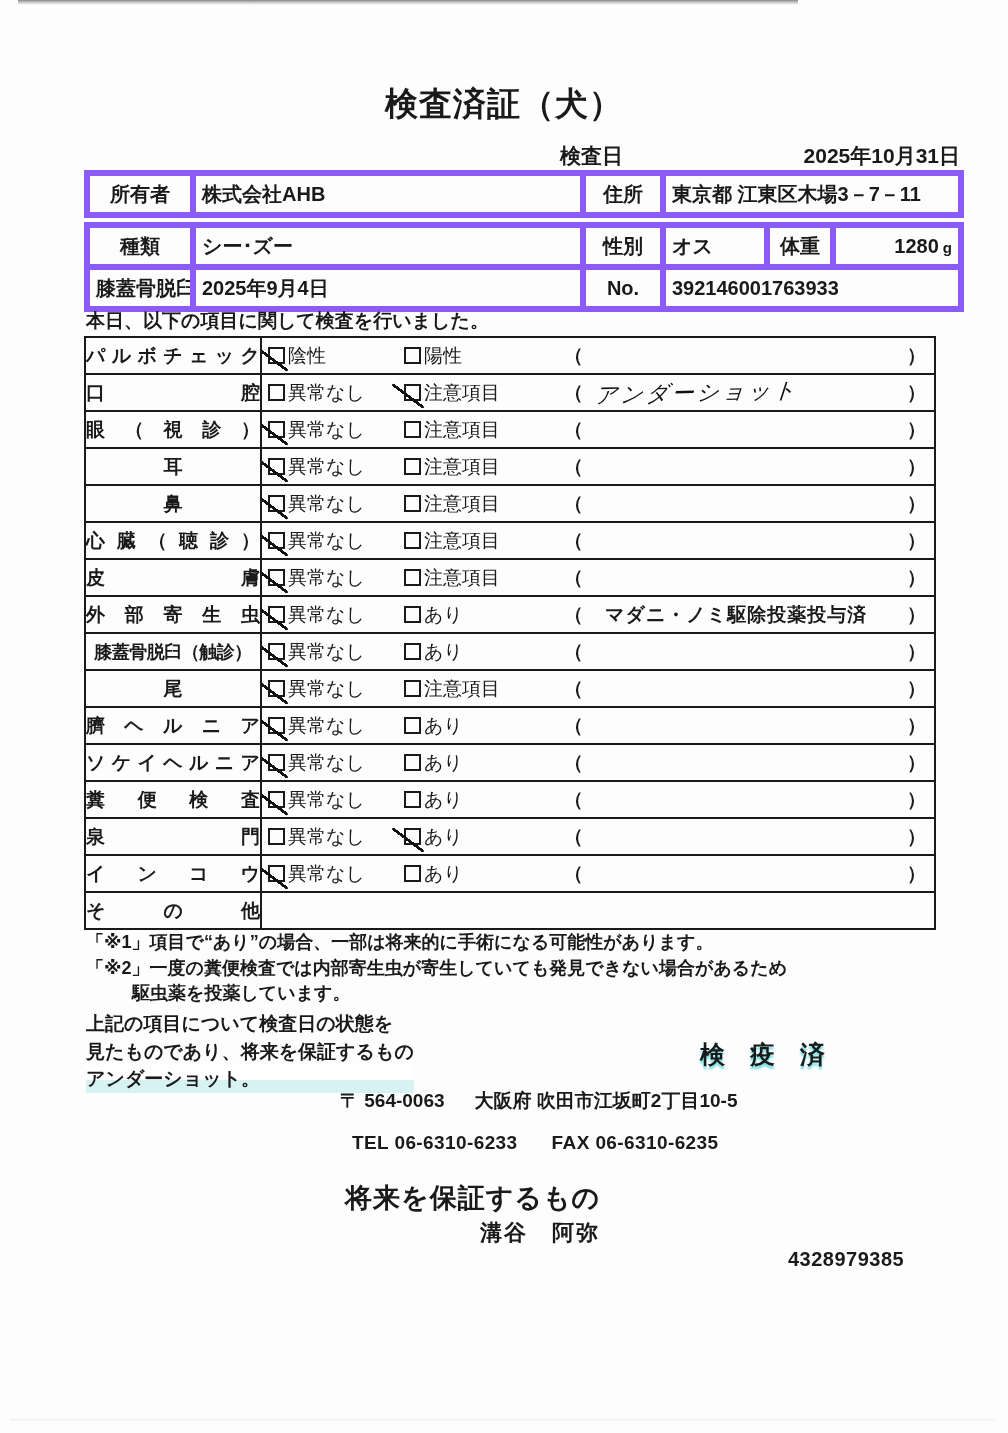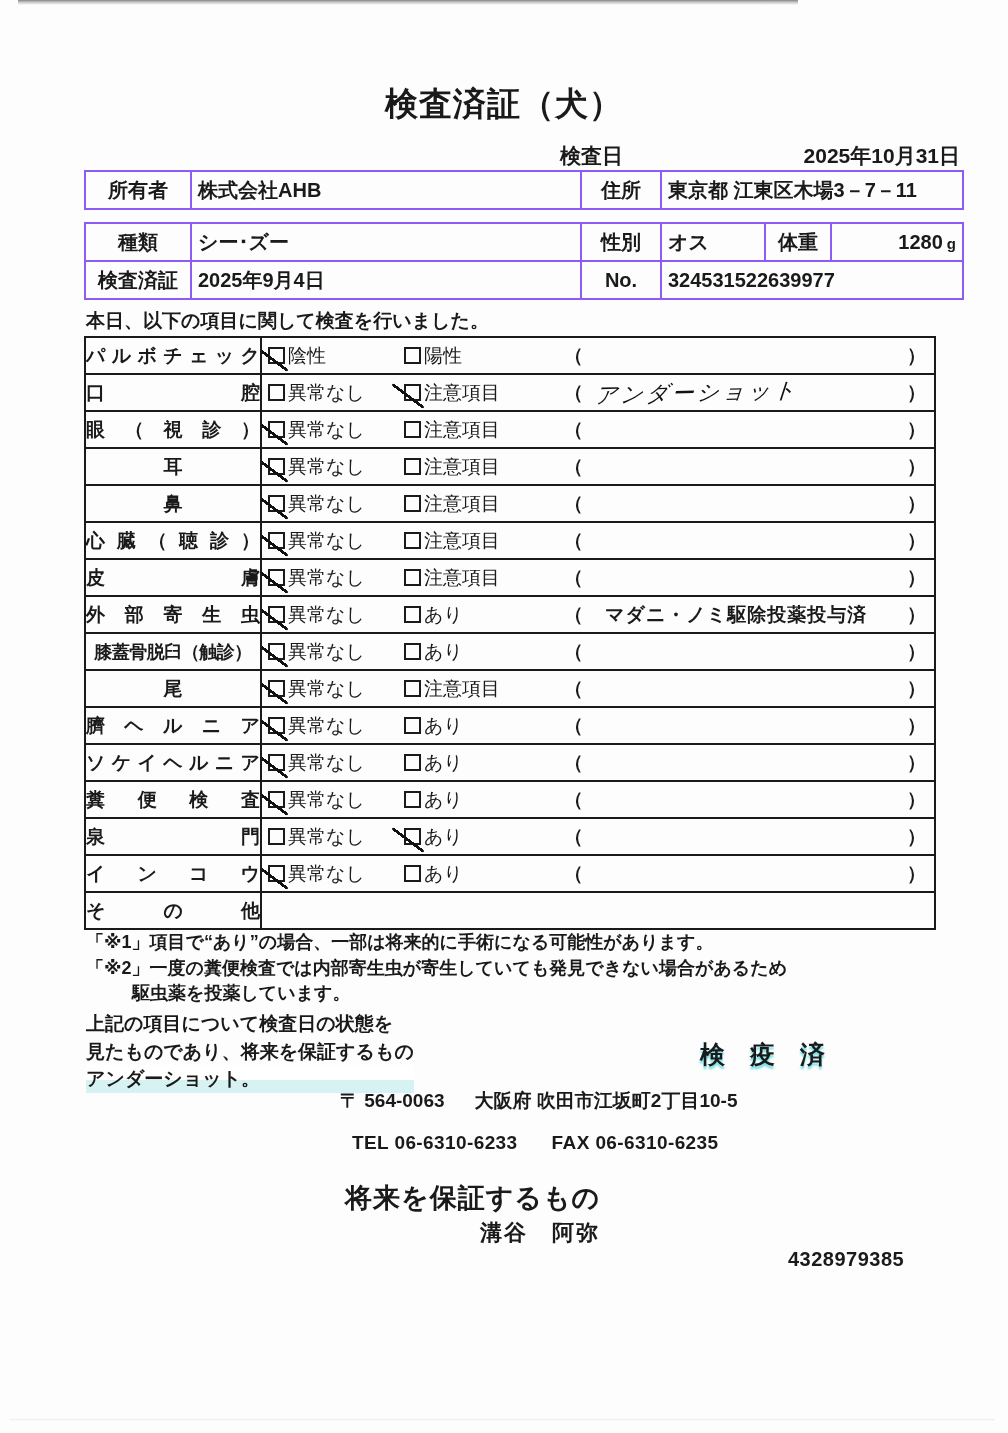--- a/index.html
+++ b/index.html
@@ -52,21 +52,21 @@
   }
 
   
   .tbl {
     position: absolute;
     border-collapse: collapse;
     table-layout: fixed;
     font-size: 20px;
   }
   .tbl td {
-    border: 2px solid #8b5cf6;
+    border: 6px solid #8b5cf6;
     padding: 0 6px;
     height: 36px;
     vertical-align: middle;
     font-weight: 700;
     white-space: nowrap;
     overflow: hidden;
   }
   .lbl { text-align: center; }
   .val { text-align: left; }
 
@@ -291,24 +291,24 @@
         <td class="lbl">種類</td>
         <td class="val">シー･ズー</td>
         <td class="lbl">性別</td>
         <td class="val">オス</td>
         <td class="lbl">体重</td>
         <td class="wt-val">
           <span>1280</span><span class="wt-unit">g</span>
         </td>
       </tr>
       <tr>
-        <td class="lbl">検査済証</td>
+        <td class="lbl">膝蓋骨脱臼</td>
         <td class="val">2025年9月4日</td>
         <td class="lbl">No.</td>
-        <td class="val" colspan="3">324531522639977</td>
+        <td class="val" colspan="3">392146001763933</td>
       </tr>
     </tbody>
   </table>
 
   <div class="intro-line">本日、以下の項目に関して検査を行いました。</div>
 
   <table class="tbl" id="inspect-table">
     <colgroup>
         <col style="width:176px">
         <col>

